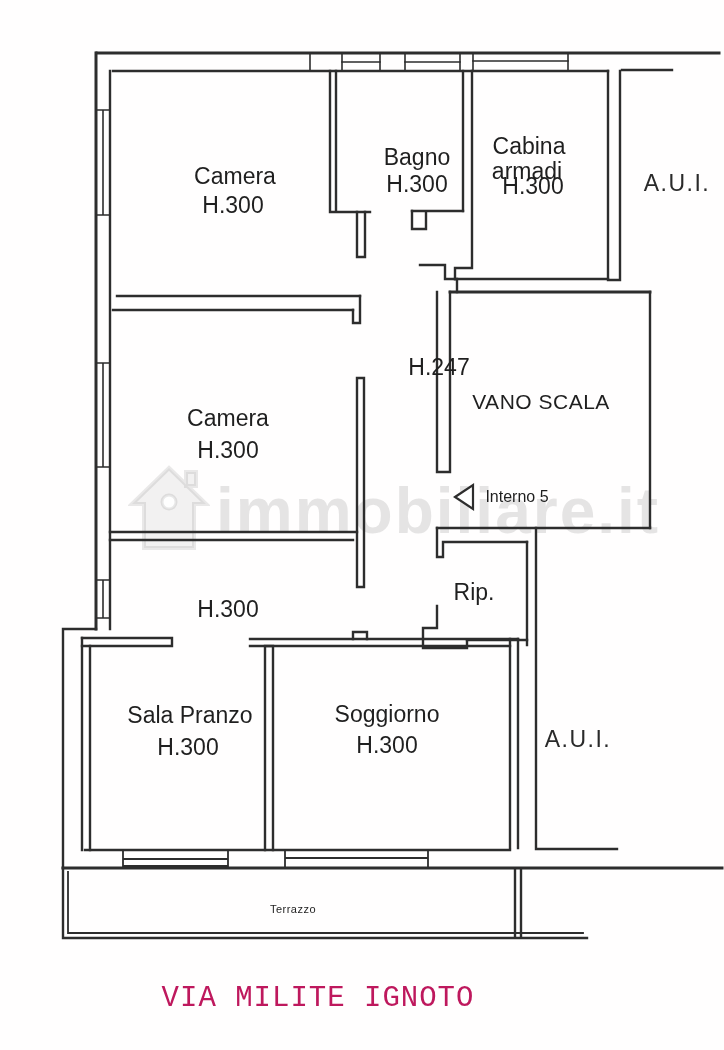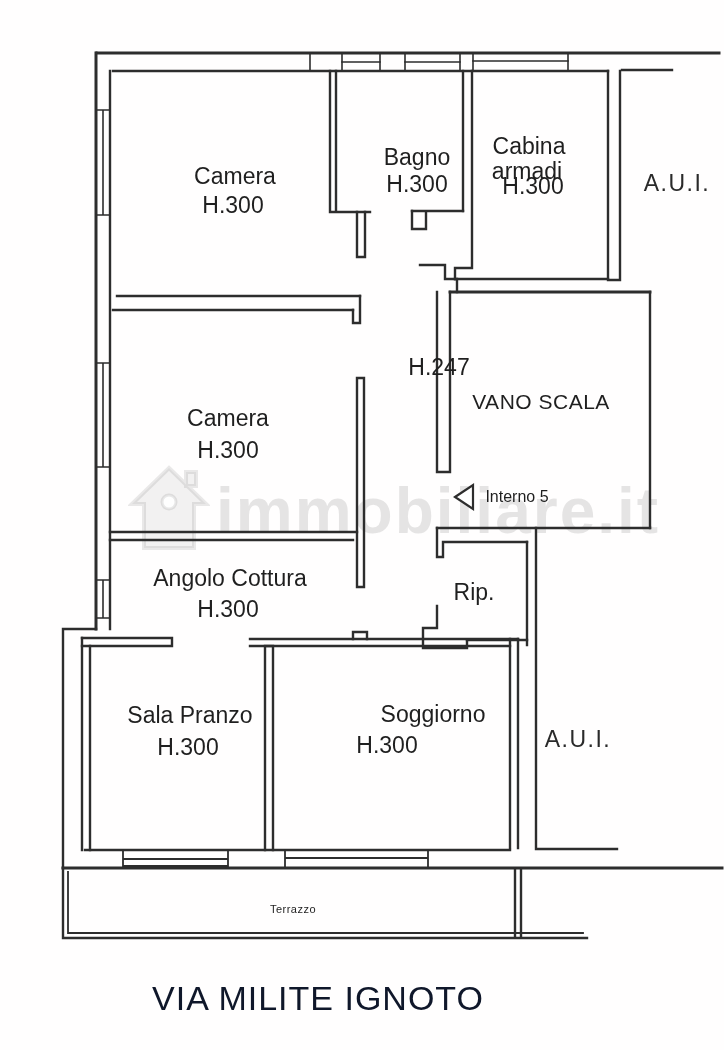--- a/index.html
+++ b/index.html
@@ -6,21 +6,21 @@
   body{font-family:"Liberation Sans", sans-serif;}
   .plan{position:relative;width:724px;height:1050px;background:#fffefe;overflow:hidden;}
   .walls{position:absolute;left:0;top:0;z-index:3;}
   .lbl{position:absolute;transform:translate(-50%,-50%);white-space:nowrap;
        color:#1f1f1f;font-size:23px;z-index:4;}
   .lbl.small{font-size:16px;}
   .lbl.aui{font-size:23px;letter-spacing:1.5px;color:#2a2a2a;}
   .lbl.vano{font-size:21px;letter-spacing:0.5px;}
   .lbl.tiny{font-size:11px;letter-spacing:0.5px;}
   .caption{position:absolute;transform:translate(-50%,-50%);white-space:nowrap;
-       color:#0f172a;font-size:34px;letter-spacing:1px;z-index:4;}
+       color:#be185d;font-size:29px;letter-spacing:1px;z-index:4;font-family:Liberation Mono, monospace;}
   .watermark{position:absolute;left:128px;top:468px;display:flex;align-items:center;
        z-index:1;opacity:1;pointer-events:none;}
   .watermark .wm-text{font-size:64px;font-weight:700;letter-spacing:2px;
        color:rgba(70,70,70,0.14);line-height:1;}
   .watermark .wm-house{margin-right:6px;margin-top:-6px;}
 </style>
 </head>
 <body>
 
 <div class="plan">
@@ -128,29 +128,28 @@
 
   <div class="lbl" style="left:228px;top:418px;">Camera</div>
   <div class="lbl" style="left:228px;top:450px;">H.300</div>
 
   <div class="lbl" style="left:399px;top:367px;margin-left:40px;">H.247</div>
 
   <div class="lbl vano" style="left:541px;top:402px;">VANO SCALA</div>
 
   <div class="lbl small" style="left:517px;top:497px;">Interno 5</div>
 
-  <div class="lbl" style="left:230px;top:578px;">Angolo Cottura</div>
   <div class="lbl" style="left:228px;top:609px;">H.300</div>
 
   <div class="lbl" style="left:474px;top:592px;">Rip.</div>
 
   <div class="lbl" style="left:190px;top:715px;">Sala Pranzo</div>
   <div class="lbl" style="left:188px;top:747px;">H.300</div>
 
-  <div class="lbl" style="left:387px;top:714px;margin-left:46px;">Soggiorno</div>
+  <div class="lbl" style="left:387px;top:714px;">Soggiorno</div>
   <div class="lbl" style="left:387px;top:745px;">H.300</div>
 
   <div class="lbl aui" style="left:578px;top:739px;">A.U.I.</div>
 
   <div class="lbl tiny" style="left:293px;top:909px;">Terrazzo</div>
 
   <div class="caption" style="left:318px;top:998px;">VIA MILITE IGNOTO</div>
 </div>
 
 </body></html>

